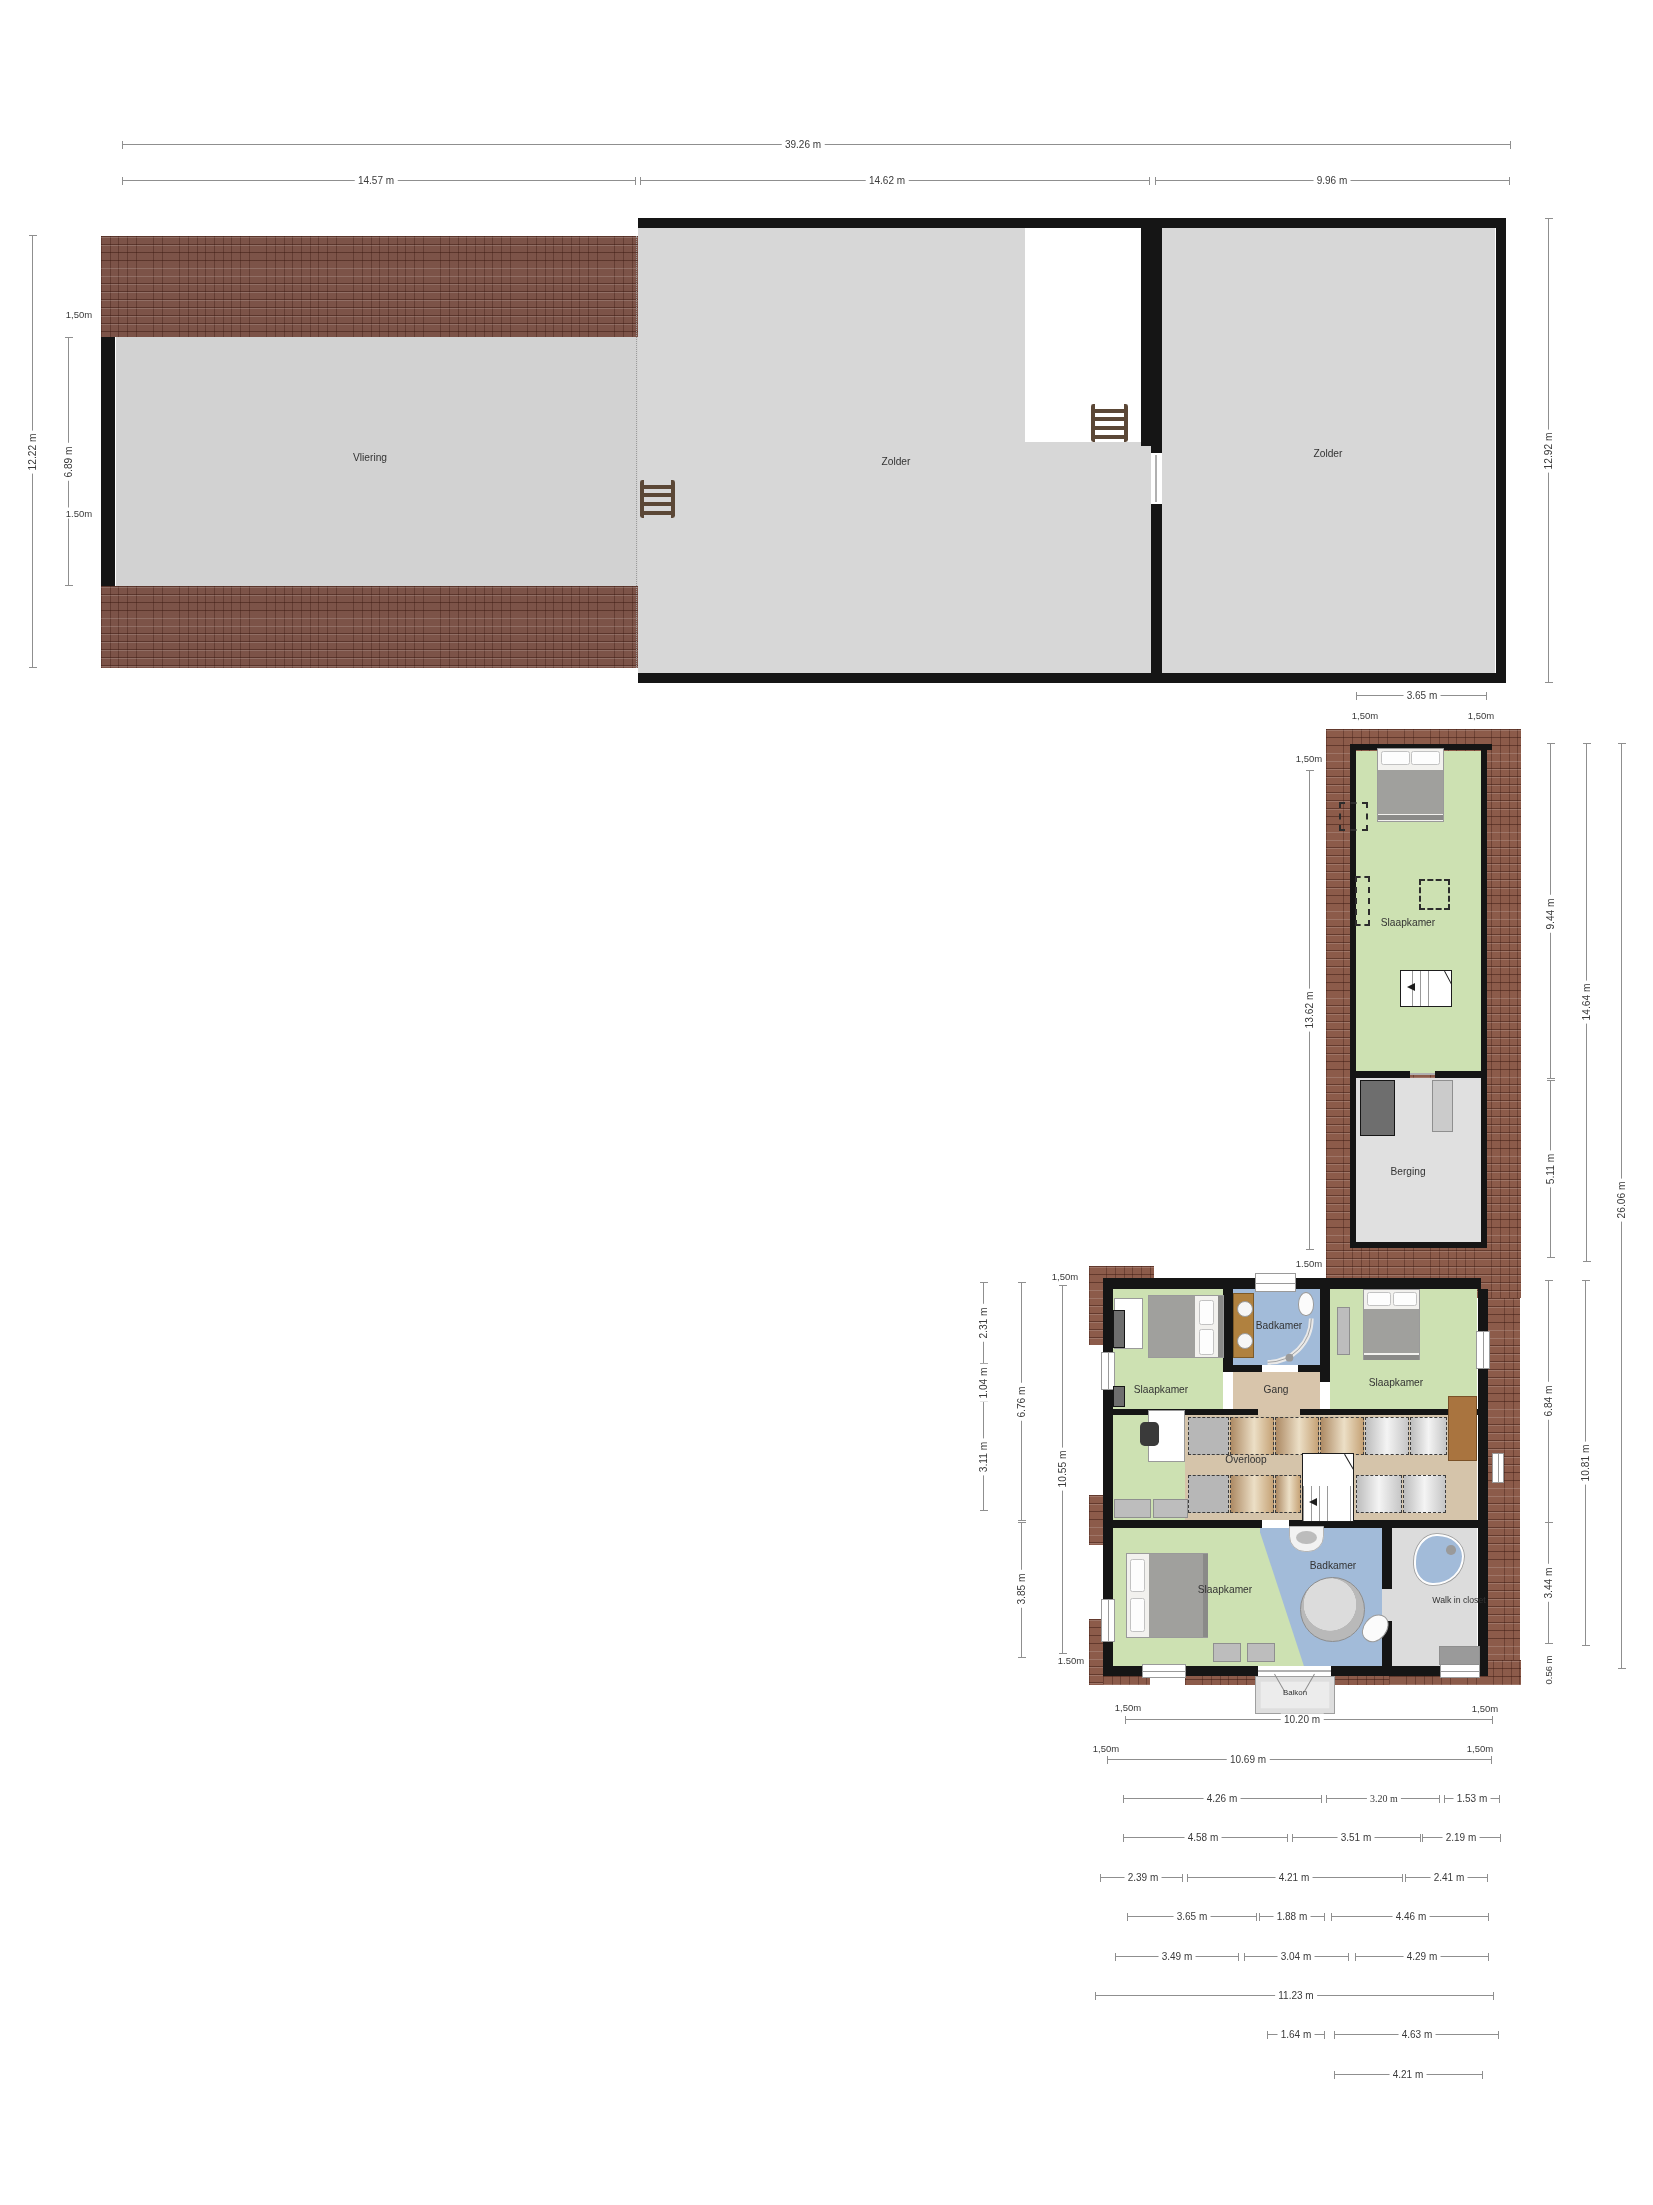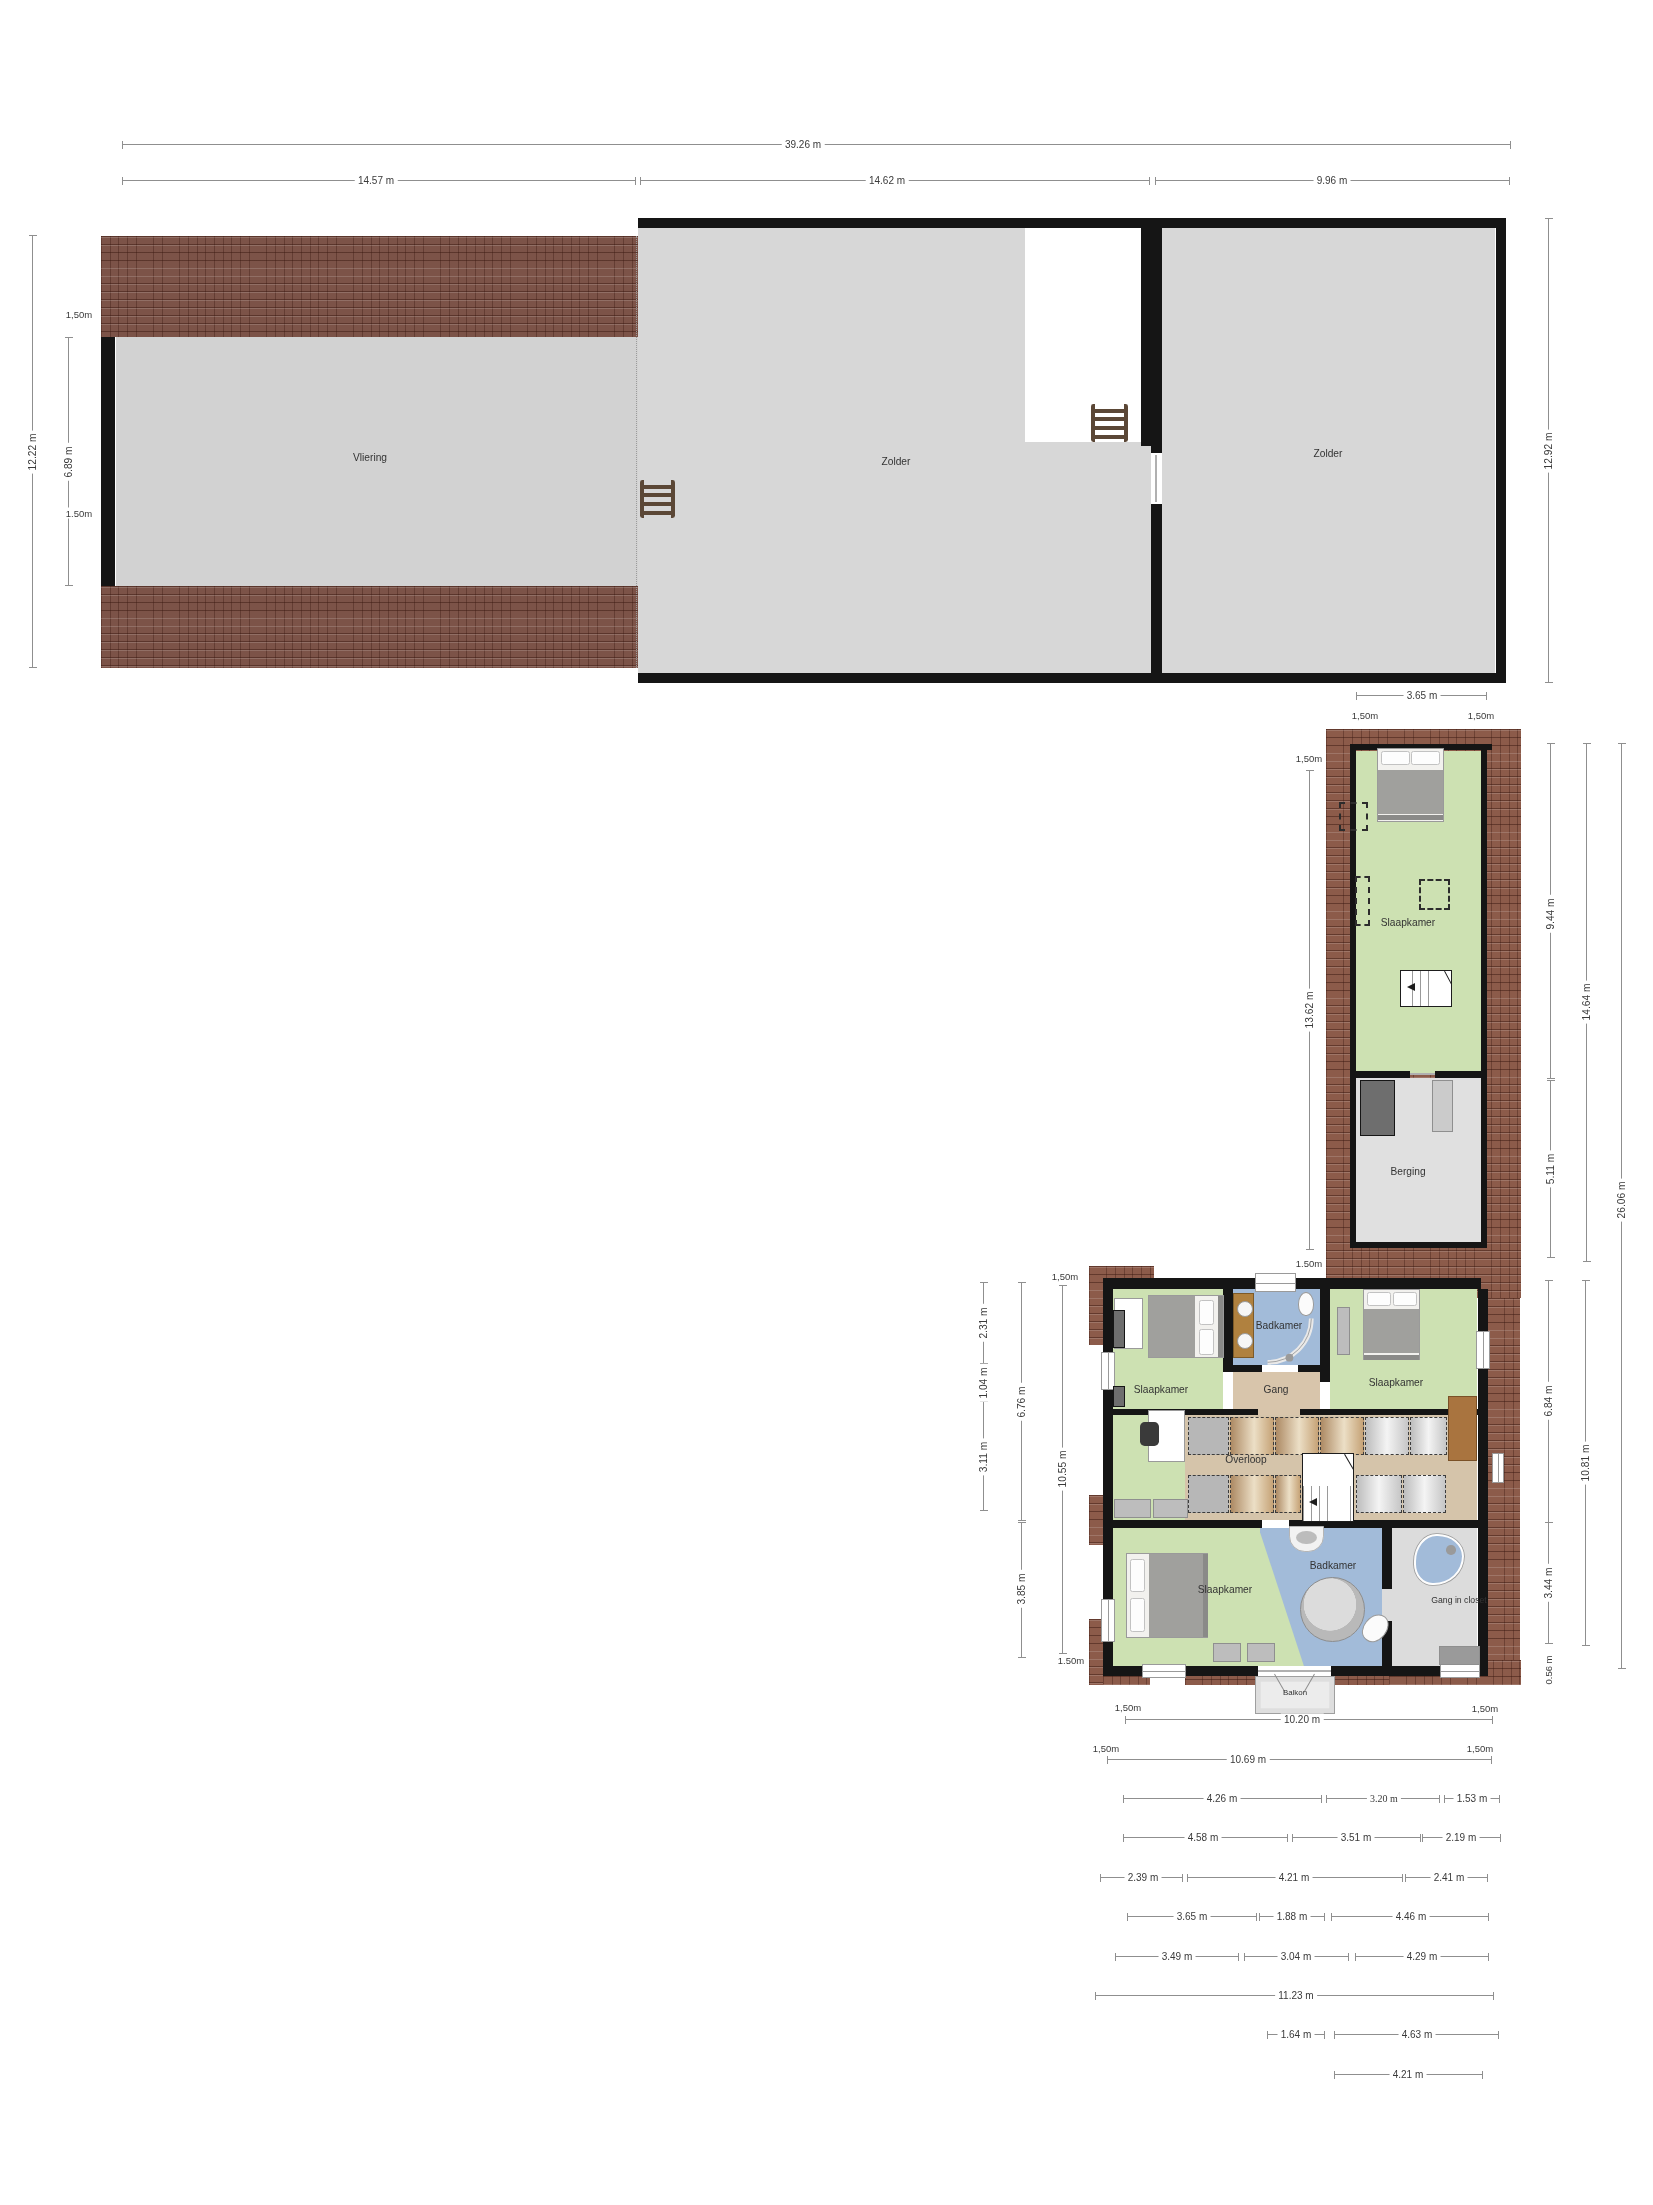--- a/index.html
+++ b/index.html
@@ -296,21 +296,21 @@
   <div class="abs" style="left:1289px;top:1526px;width:33px;height:23.6px;background:#f2f2f2;border:0.8px solid #b5b5b5;border-radius:0 0 15.8px 15.8px;">
     <div class="abs" style="left:6.3px;top:3.9px;width:20.5px;height:13.4px;background:#bcbcbc;border-radius:50%;"></div>
   </div>
   <div class="tub" style="left:1300px;top:1577px;width:63px;height:63px;"></div>
   <div class="toilet" style="left:1364px;top:1613px;width:20.5px;height:28px;transform:rotate(40deg);"></div>
   <span class="room-label" style="left:1333px;top:1565px;">Badkamer</span>
 
   <div class="shower-blob" style="left:1414px;top:1534px;width:46px;height:47px;"></div>
   <div class="abs" style="left:1446px;top:1545px;width:9.5px;height:9.5px;background:#9a9a9a;border-radius:50%;"></div>
   <div class="blockg" style="left:1439px;top:1646px;width:39px;height:17.3px;background:#9a9a9a;"></div>
-  <span class="room-label" style="left:1459px;top:1600px;font-size:8.7px;">Gang in closet</span>
+  <span class="room-label" style="left:1459px;top:1600px;font-size:8.7px;">Walk in closet</span>
 
   <div class="white" style="left:1258px;top:1666px;width:73px;height:10.2px;border:0;"></div>
   <div class="abs" style="left:1258px;top:1670px;width:73px;height:1.6px;background:#b0b0b0;"></div>
   <div class="abs" style="left:1255px;top:1676px;width:78px;height:36px;background:#ececec;border:1.6px solid #9f9f9f;box-shadow:inset 0 0 0 4.7px #dedede;"></div>
   <div class="abs" style="left:1274px;top:1674px;width:0.8px;height:20.5px;background:#8f8f8f;transform:rotate(-30deg);transform-origin:top;"></div>
   <div class="abs" style="left:1314px;top:1674px;width:0.8px;height:20.5px;background:#8f8f8f;transform:rotate(30deg);transform-origin:top;"></div>
   <span class="room-label" style="left:1295px;top:1692px;font-size:7.9px;">Balkon</span>
 
   <div class="dv" style="left:983px;top:1282px;height:82px;"></div>
   <span class="vlbl" style="left:983px;top:1323px;">2.31 m</span>

